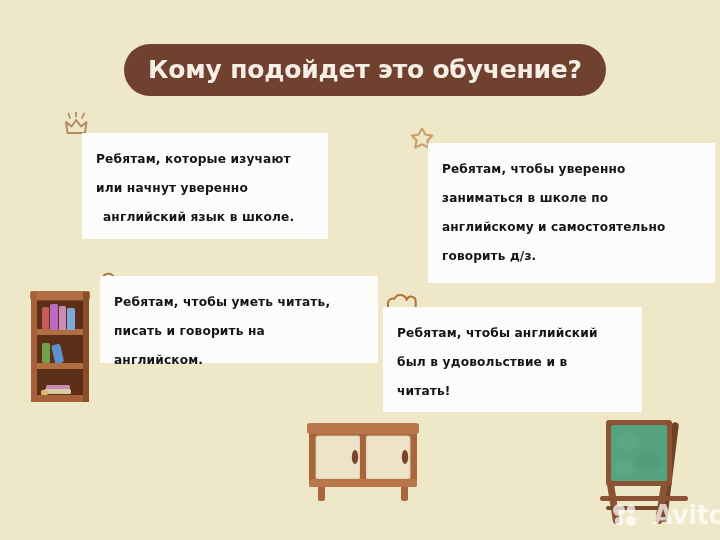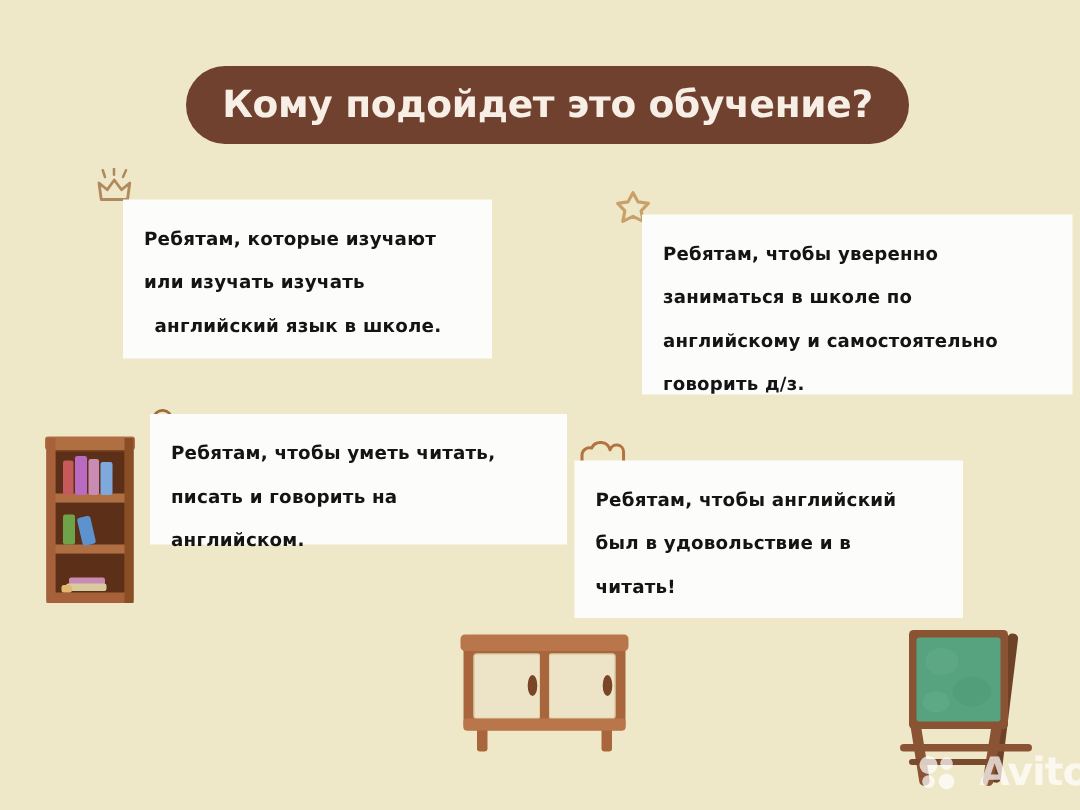--- a/index.html
+++ b/index.html
@@ -57,21 +57,21 @@
     font-size: 12.2px;
     font-weight: bold;
     color: #141414;
     letter-spacing: 0.15px;
     line-height: 29px;
     white-space: nowrap;
   }
   .card .line.indent { padding-left: 7px; }
 
   #card-1 { left: 82px;  top: 133px; width: 246px; height: 106px; }
-  #card-2 { left: 428px; top: 143px; width: 287px; height: 120px; }
+  #card-2 { left: 428px; top: 143px; width: 287px; height: 140px; }
   #card-3 { left: 100px; top: 276px; width: 278px; height: 87px; }
   #card-4 { left: 383px; top: 307px; width: 259px; height: 105px; }
 
   #card-2 .line { font-size: 12.1px; }
 
   
   .doodle {
     position: absolute;
     line-height: 0;
   }
@@ -138,21 +138,21 @@
   </span>
 
   <span class="doodle" id="icon-cloud">
     <svg width="34" height="22" viewBox="0 0 34 22">
       <path d="M3 18 L3 12.5 a5 5 0 0 1 6.4 -4.8 a6.6 6.6 0 0 1 12.3 1.2 a4.6 4.6 0 0 1 9 1.4 L30.7 18" fill="none" stroke="#B2733F" stroke-width="2" stroke-linejoin="round" stroke-linecap="round"></path>
     </svg>
   </span>
 
   <div class="card" id="card-1">
     <div class="line">Ребятам, которые изучают</div>
-    <div class="line">или изучать изучать</div>
+    <div class="line">или начнут уверенно</div>
     <div class="line indent">английский язык в школе.</div>
   </div>
 
   <div class="card" id="card-2">
     <div class="line">Ребятам, чтобы уверенно</div>
     <div class="line">заниматься в школе по</div>
     <div class="line">английскому и самостоятельно</div>
     <div class="line">говорить д/з.</div>
   </div>
 

